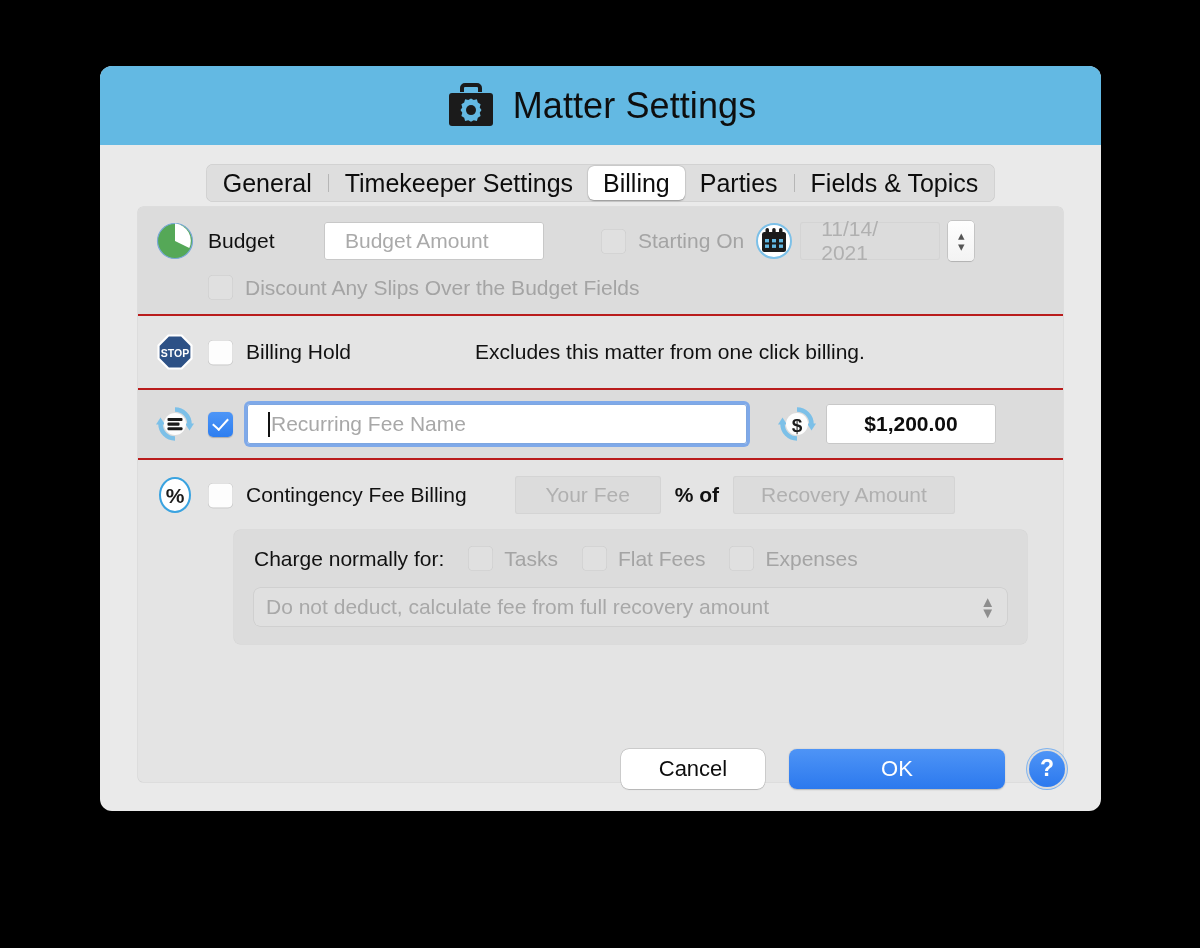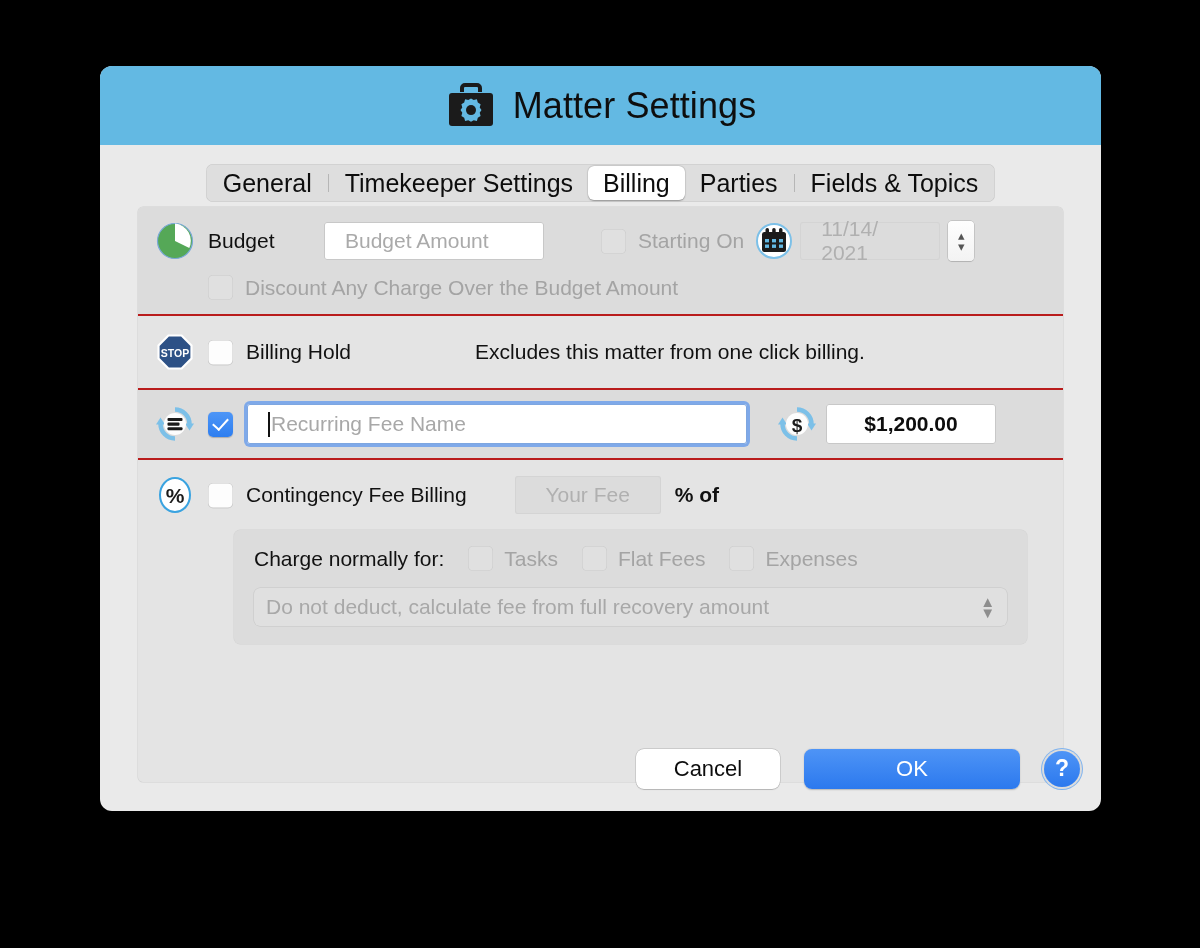--- a/index.html
+++ b/index.html
@@ -191,21 +191,21 @@
   }
 
   
   #footer {
     position: absolute;
     left: 0; right: 0; bottom: 0;
     height: 85px;
     display: flex;
     align-items: center;
     justify-content: flex-end;
-    padding-right: 21px;
+    padding-right: 36px;
     gap: 24px;
   }
   .btn {
     height: 40px;
     border-radius: 8px;
     font-size: 22px;
     display: flex; align-items: center; justify-content: center;
     cursor: default;
   }
   #cancel-btn {
@@ -297,21 +297,21 @@
         <div class="field disabled" style="width:140px;margin-left:8px;justify-content:center;">
           <span>11/14/ 2021</span>
         </div>
         <div class="stepper" style="margin-left:8px;">
           <span>▴</span>
           <span>▾</span>
         </div>
       </div>
       <div class="row-inner" style="margin-top:14px;padding-left:52px;">
         <span class="cb disabled"></span>
-        <span class="lbl dim" style="margin-left:12px;">Discount Any Charge Over the Budget Amount</span>
+        <span class="lbl dim" style="margin-left:12px;">Discount Any Slips Over the Budget Fields</span>
       </div>
     </div>
 
     <div class="row plain" style="padding-top:17px;padding-bottom:17px;">
       <div class="row-inner">
         <span class="badge">
           <svg viewBox="0 0 38 38" width="38" height="38">
             <polygon points="12.4,2.5 25.6,2.5 35.5,12.4 35.5,25.6 25.6,35.5 12.4,35.5 2.5,25.6 2.5,12.4" fill="#2d5186" stroke="#ffffff" stroke-width="2.2"></polygon>
             <text x="19" y="23.6" font-family="Liberation Sans, sans-serif" font-size="10.5" font-weight="bold" fill="#ffffff" text-anchor="middle">STOP</text>
           </svg>
@@ -366,20 +366,23 @@
             <ellipse cx="19" cy="19" rx="15" ry="17" fill="#ffffff" stroke="#3aa3e0" stroke-width="2"></ellipse>
             <text x="19" y="26.5" font-family="Liberation Sans, sans-serif" font-size="21" font-weight="bold" fill="#1b1b1b" text-anchor="middle">%</text>
           </svg>
         </span>
         <span class="cb" style="margin-left:14px;"></span>
         <span class="lbl" style="margin-left:13px;">Contingency Fee Billing</span>
         <div class="field disabled" style="width:146px;margin-left:48px;">
           <span style="margin:0 auto;">Your Fee</span>
         </div>
         <span class="lbl bold" style="margin-left:14px;">% of</span>
+        <div class="field disabled" style="width:222px;margin-left:14px;">
+          <span style="margin:0 auto;">Recovery Amount</span>
+        </div>
       </div>
 
       <div class="groupbox">
         <div class="row-inner">
           <span class="lbl">Charge normally for:</span>
           <span class="cb disabled" style="margin-left:24px;"></span>
           <span class="lbl dim" style="margin-left:11px;">Tasks</span>
           <span class="cb disabled" style="margin-left:24px;"></span>
           <span class="lbl dim" style="margin-left:11px;">Flat Fees</span>
           <span class="cb disabled" style="margin-left:24px;"></span>

